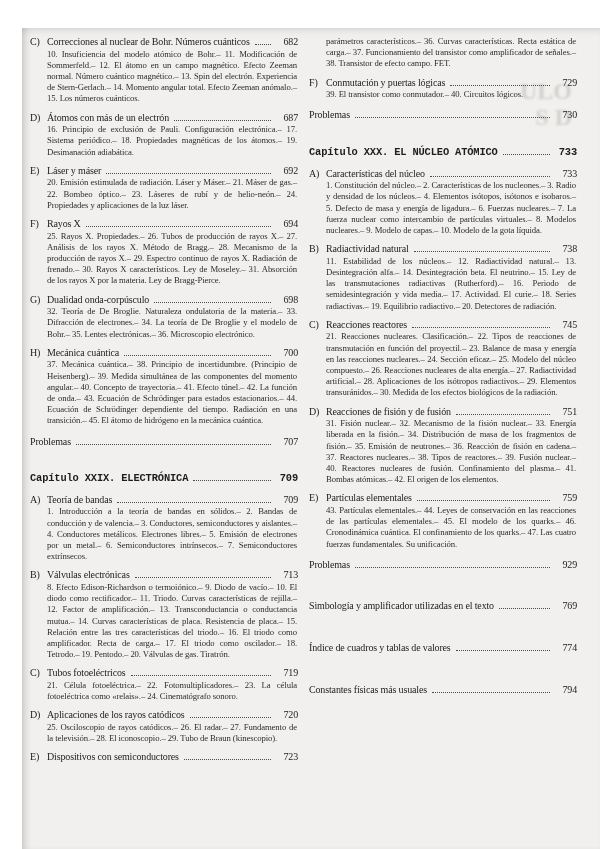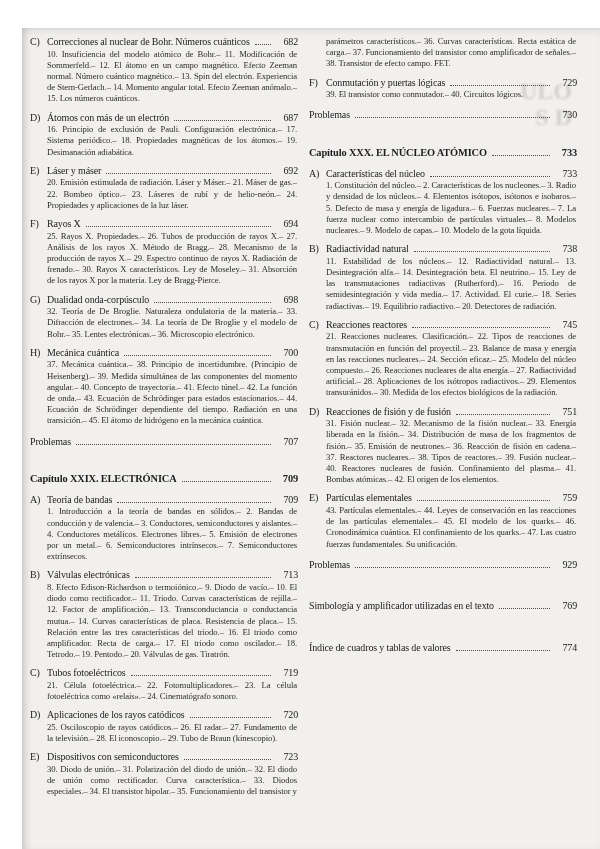--- a/index.html
+++ b/index.html
@@ -10,21 +10,21 @@
   .page{
     position:absolute;left:22px;top:28px;right:0;bottom:0;
     background:#f1f0ee;
     box-shadow:inset 7px 0 9px -5px rgba(0,0,0,0.20), inset 0 7px 9px -5px rgba(0,0,0,0.10);
   }
   .col{position:absolute;top:8px;width:268px;}
   .col-left{left:8px;}
   .col-right{left:287px;}
   .entry{margin-top:7px;}
   .entry.first{margin-top:0;}
-  .entry.chapter{margin-top:26px;}
+  .entry.chapter{margin-top:26px;font-family:Liberation Mono, monospace;}
   .entry.after-chapter{margin-top:9px;}
   .entry.plain{margin-top:9px;}
   .entry.wide{margin-top:30px;}
   .tline{display:flex;align-items:baseline;font-size:10px;line-height:11.6px;color:#1d1d1d;letter-spacing:-0.15px;}
   .letter{flex:0 0 17px;}
   .title{flex:0 1 auto;}
   .chapter .tline{font-weight:bold;font-size:10.4px;}
   .dots{flex:1 0 10px;border-bottom:1.4px dotted #4c4c4c;margin:0 5px 2px 5px;}
   .pnum{flex:0 0 auto;min-width:22px;text-align:right;}
   .detail{
@@ -166,21 +166,20 @@
       <p class="detail">25. Osciloscopio de rayos catódicos.– 26. El radar.– 27. Fundamento de la televisión.– 28. El iconoscopio.– 29. Tubo de Braun (kinescopio).</p>
     </div>
 
     <div class="entry">
       <div class="tline">
         <span class="letter">E)</span>
         <span class="title">Dispositivos con semiconductores</span>
         <span class="dots"></span>
         <span class="pnum">723</span>
       </div>
-      <p class="detail">30. Diodo de unión.– 31. Polarización del diodo de unión.– 32. El diodo de unión como rectificador. Curva característica.– 33. Diodos especiales.– 34. El transistor bipolar.– 35. Funcionamiento del transistor y</p>
     </div>
 
   </div>
 
   <div class="col col-right">
 
     <div class="entry first cont">
       <p class="detail">parámetros característicos.– 36. Curvas características. Recta estática de carga.– 37. Funcionamiento del transistor como amplificador de señales.– 38. Transistor de efecto campo. FET.</p>
     </div>
 
@@ -278,15 +277,22 @@
 
     <div class="entry plain wide">
       <div class="tline">
         <span class="title">Índice de cuadros y tablas de valores</span>
         <span class="dots"></span>
         <span class="pnum">774</span>
       </div>
     </div>
 
 
+    <div class="entry plain wide">
+      <div class="tline">
+        <span class="title">Constantes físicas más usuales</span>
+        <span class="dots"></span>
+        <span class="pnum">794</span>
+      </div>
+    </div>
 
   </div>
 </div>
 
 </body></html>

